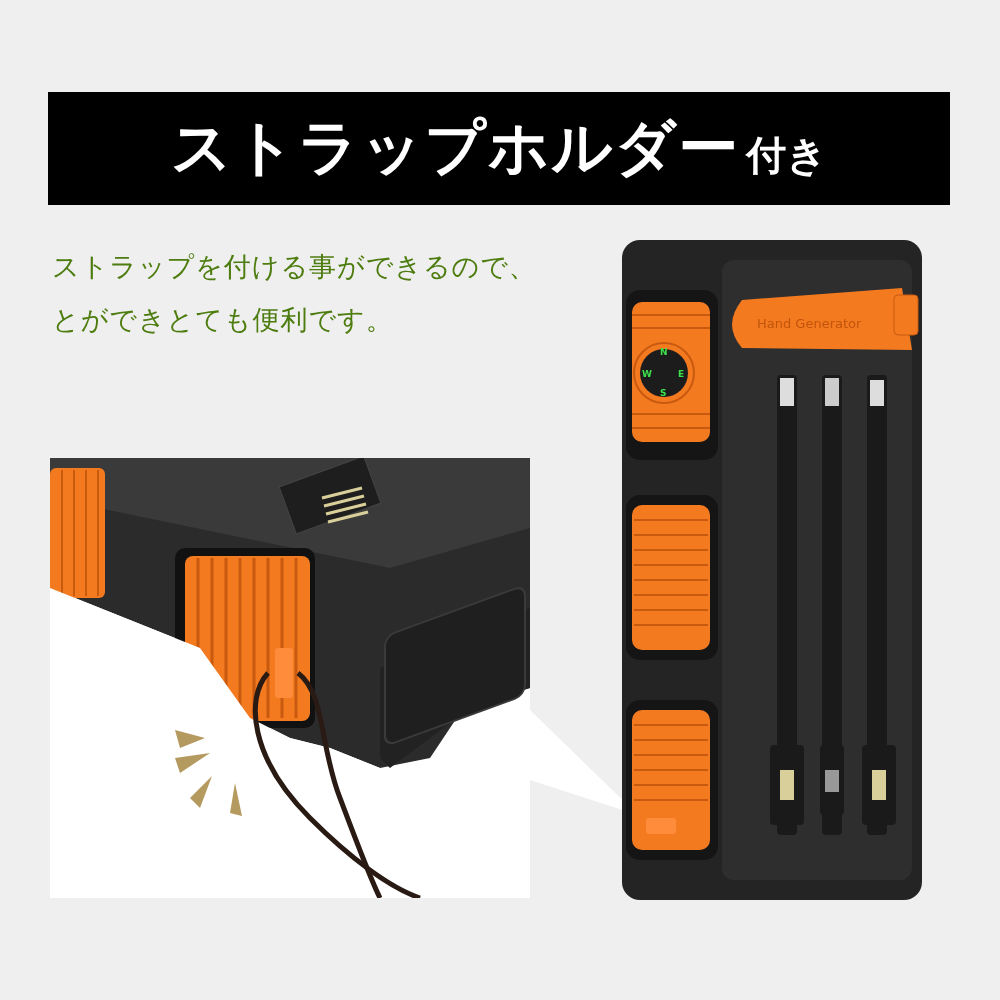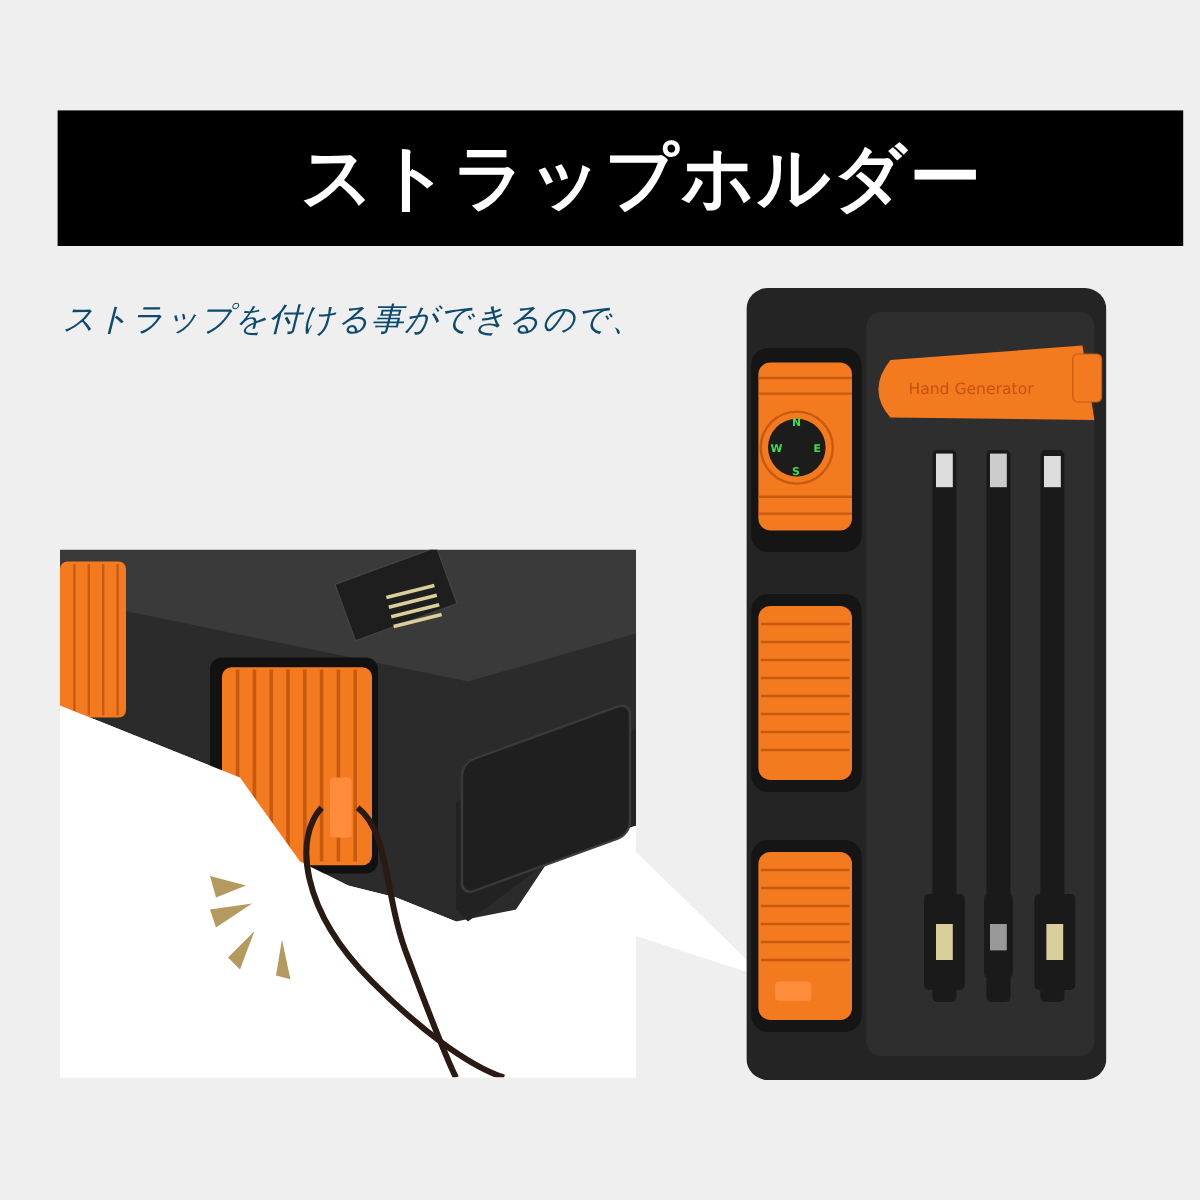--- a/index.html
+++ b/index.html
@@ -1,33 +1,35 @@
 <!DOCTYPE html>
 <html><head>
 <meta charset="utf-8">
 <style>
   html,body{margin:0;padding:0;}
   body{width:1000px;height:1000px;background:#efefef;position:relative;overflow:hidden;font-family:"DejaVu Sans",sans-serif;}
-  .banner{position:absolute;left:48px;top:92px;width:902px;height:113px;background:#000;display:flex;align-items:center;justify-content:center;padding-left:36px;}
+  .banner{position:absolute;left:48px;top:92px;width:902px;height:113px;background:#000;display:flex;align-items:center;justify-content:center;}
   .banner-title{color:#fff;font-weight:bold;font-size:60px;letter-spacing:2px;font-family:"DejaVu Sans",sans-serif;}
   .banner-suffix{color:#fff;font-weight:bold;font-size:40px;margin-left:6px;align-self:center;padding-top:14px;}
   .desc{position:absolute;left:52px;top:240px;width:520px;}
-  .desc-line{font-size:27px;color:#0c4a6e;line-height:53px;letter-spacing:1px;white-space:nowrap;font-style:italic;}
+  .desc-line{font-size:27px;color:#4d7c0f;line-height:53px;letter-spacing:1px;white-space:nowrap;}
   .inset{position:absolute;left:50px;top:458px;width:480px;height:440px;background:#fff;overflow:hidden;}
   .device{position:absolute;left:622px;top:240px;width:300px;height:660px;}
 </style>
 </head>
 <body>
 
 <div class="banner">
   <span class="banner-title">ストラップホルダー</span>
+  <span class="banner-suffix">付き</span>
 </div>
 
 <div class="desc">
   <div class="desc-line">ストラップを付ける事ができるので、</div>
+  <div class="desc-line">とができとても便利です。</div>
 </div>
 
 <div class="inset">
   <svg width="480" height="440" viewBox="0 0 480 440">
 
     <polygon points="0,0 480,0 480,230 420,240 380,300 330,310 280,290 240,280 200,260 150,190 0,130" fill="#2b2b2b"></polygon>
     <polygon points="0,0 480,0 480,70 340,110 0,40" fill="#3a3a3a"></polygon>
 
     <polygon points="330,210 480,150 480,230 420,250 340,310 330,300" fill="#222"></polygon>
     <rect x="335" y="180" width="140" height="110" rx="10" fill="#1f1f1f" stroke="#3a3a3a" stroke-width="2" transform="skewY(-20) translate(0,120)"></rect>

